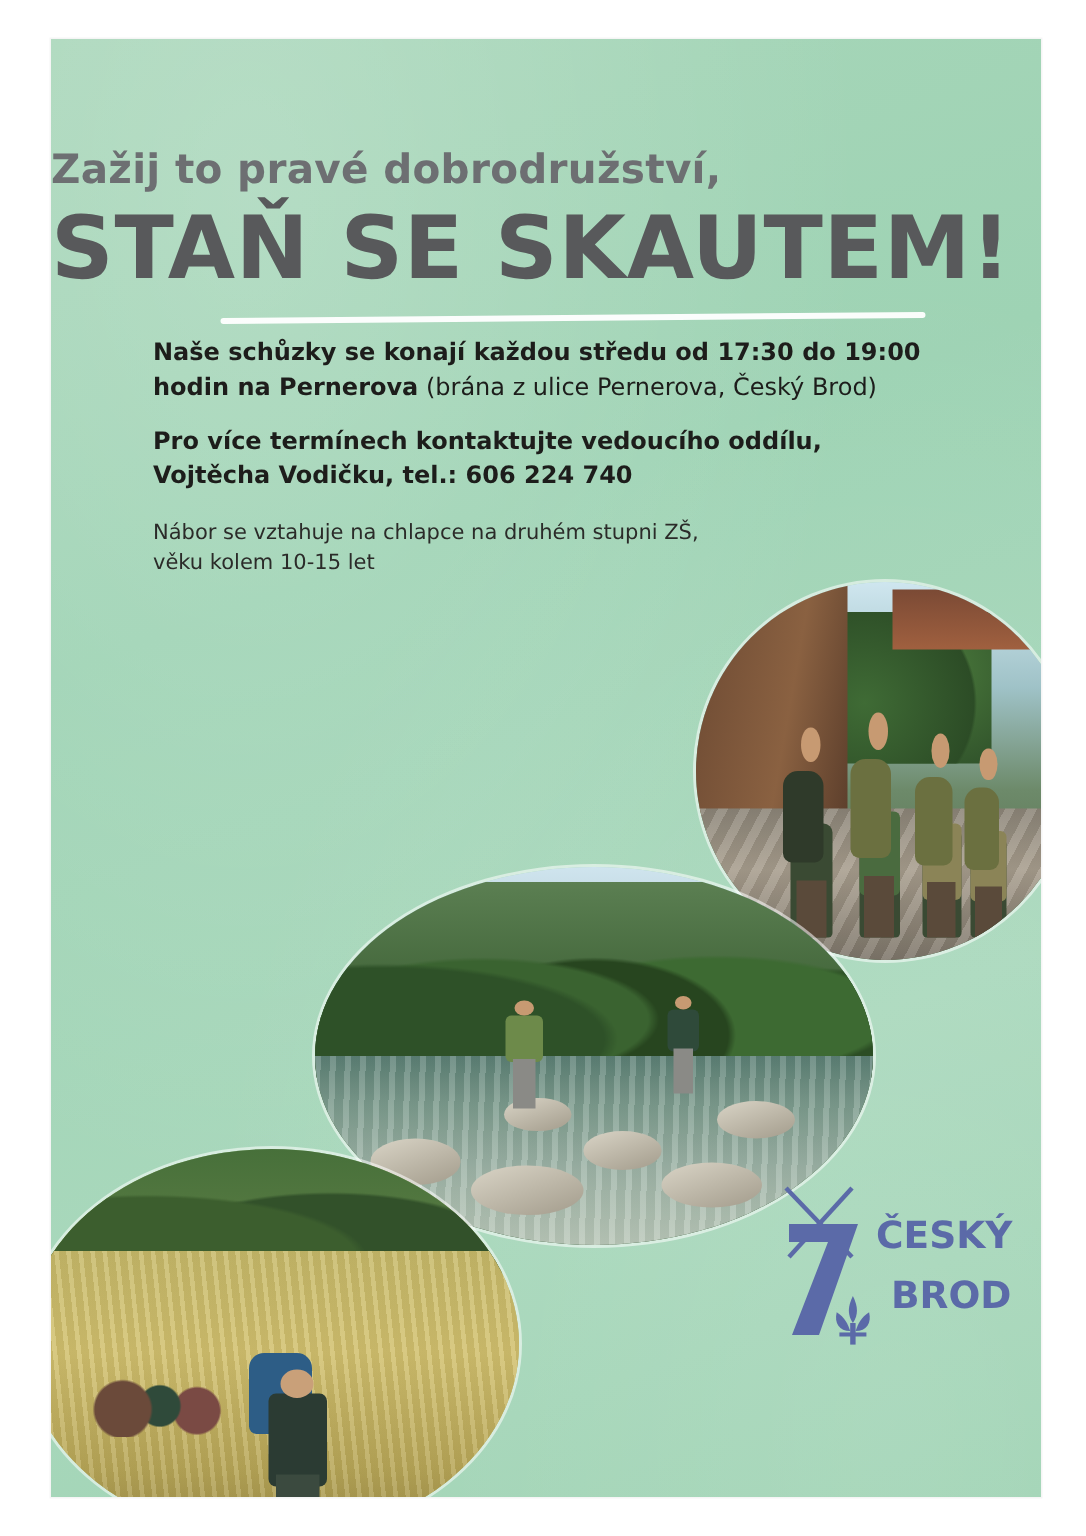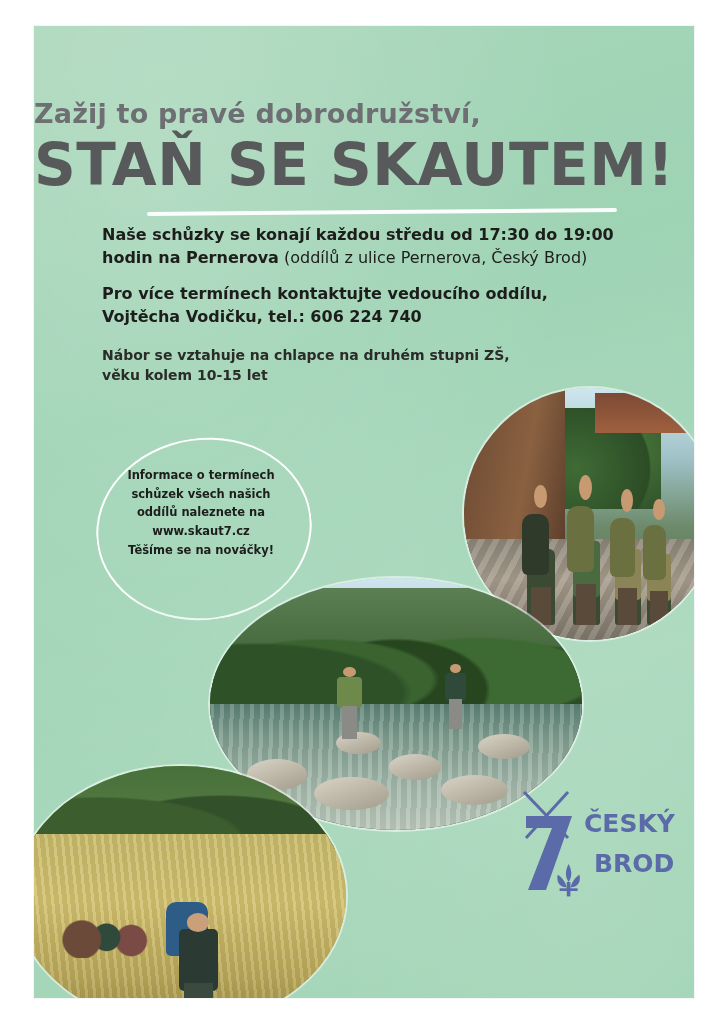--- a/index.html
+++ b/index.html
@@ -100,21 +100,21 @@
     font-weight: bold;
   }
   .reg {
     font-weight: normal;
   }
   .small-note {
     margin-top: 16px;
   }
   .small-note .line {
     font-size: 14px;
-    font-weight: bold;
+    font-weight: normal;
     line-height: 1.45;
     color: #2b2b29;
   }
 
   
   .info-circle {
     position: absolute;
     left: 72px;
     top: 434px;
     width: 190px;
@@ -304,50 +304,40 @@
       <div class="headline-rule"></div>
     </div>
 
     <div class="copy">
 
       <div class="para">
         <div class="line">
           <span class="bold">Naše schůzky se konají každou středu od 17:30 do 19:00</span>
         </div>
         <div class="line">
-          <span class="bold">hodin na Pernerova</span><span class="reg"> (oddílů z ulice Pernerova, Český Brod)</span>
+          <span class="bold">hodin na Pernerova</span><span class="reg"> (brána z ulice Pernerova, Český Brod)</span>
         </div>
       </div>
 
       <div class="para">
         <div class="line">
           <span class="bold">Pro více termínech kontaktujte vedoucího oddílu,</span>
         </div>
         <div class="line">
           <span class="bold">Vojtěcha Vodičku, tel.: 606 224 740</span>
         </div>
       </div>
 
       <div class="small-note">
         <div class="line">Nábor se vztahuje na chlapce na druhém stupni ZŠ,</div>
         <div class="line">věku kolem 10-15 let</div>
       </div>
 
     </div>
 
-    <div class="info-circle">
-      <div class="ring"></div>
-      <div class="txt">
-        <div>Informace o termínech</div>
-        <div>schůzek všech našich</div>
-        <div>oddílů naleznete na</div>
-        <div>www.skaut7.cz</div>
-        <div>Těšíme se na nováčky!</div>
-      </div>
-    </div>
 
     <div class="photo" id="photo-hikers">
       <div class="ph-layer hk-sky"></div>
       <div class="hk-trees"></div>
       <div class="hk-roof"></div>
       <div class="hk-wall"></div>
       <div class="hk-ground"></div>
       <div class="hk-person hk-p1">
         <div class="hk-body"></div>
           <div class="hk-pack"></div>

